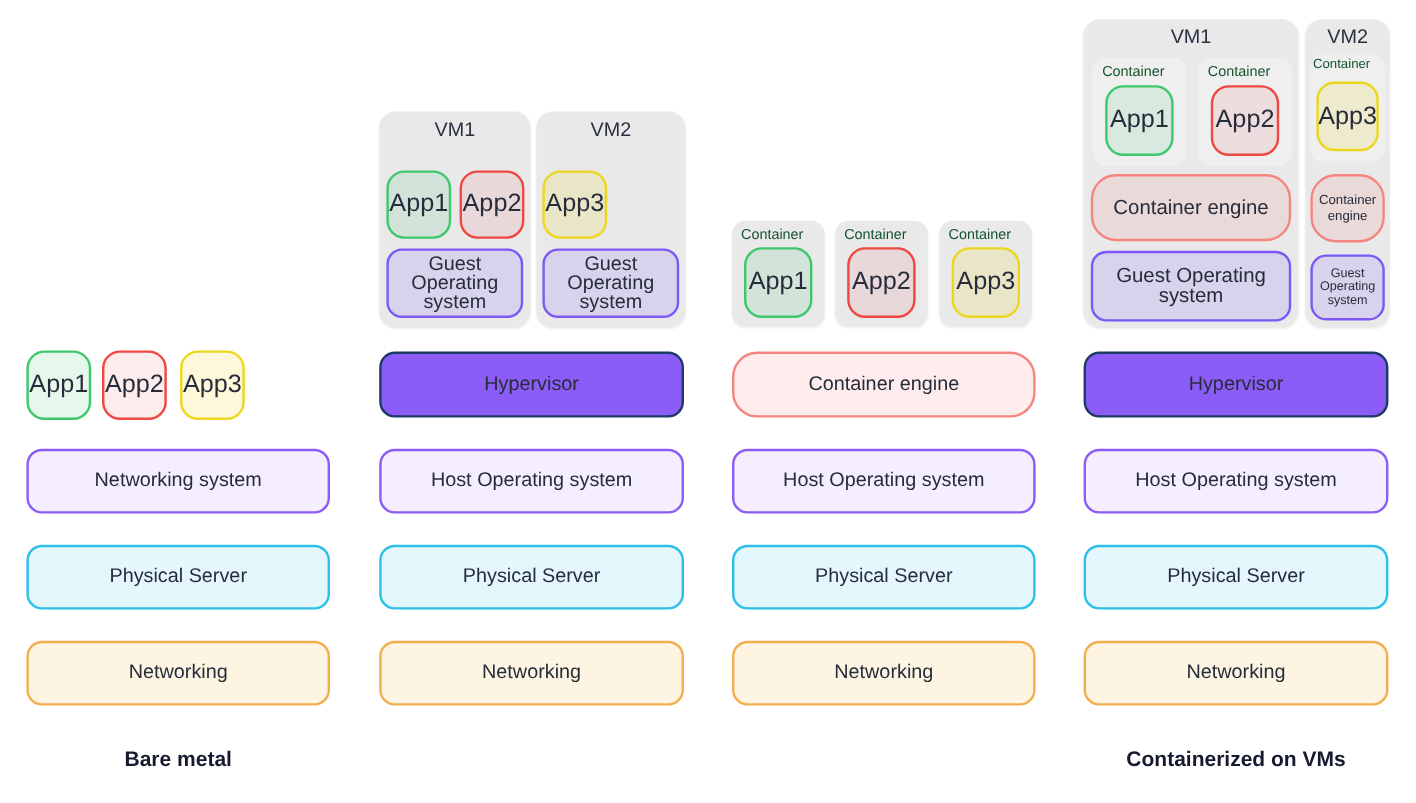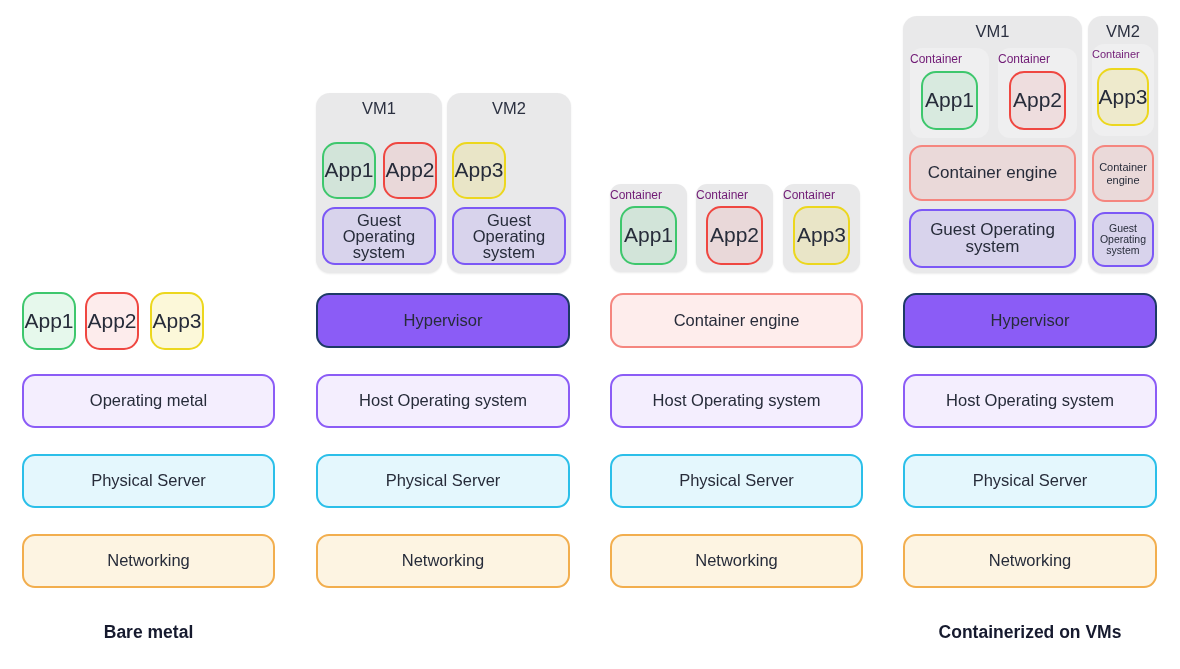--- a/index.html
+++ b/index.html
@@ -13,52 +13,52 @@
   }
   .app{border-radius:15px;font-size:21px;}
   .green {border-color:#3ec76d;background:rgba(62,199,109,0.13);}
   .red   {border-color:#ef4741;background:rgba(239,71,65,0.10);}
   .yellow{border-color:#ecd71e;background:rgba(236,215,30,0.17);}
   .purple{border-color:#8b5cf6;background:#f4eefe;}
   .guest {border-color:#7c58f6;background:rgba(124,88,246,0.15);}
   .cyan  {border-color:#2bbfe9;background:#e4f7fd;}
   .orange{border-color:#f2ae4e;background:#fdf4e2;}
   .navy  {border-color:#1d3a66;background:#8b5cf6;}
-  .salmon{border-color:#f5867f;background:rgba(243,110,100,0.12);}
+  .salmon{border-color:#f5867f;background:rgba(243,110,100,0.12);border-radius:21px;}
   .grayBox{
     position:absolute;box-sizing:border-box;background:#e9e9ea;border-radius:14px;
     box-shadow:0 1px 2px rgba(0,0,0,0.08);
   }
   .innerGray{background:#efeff0;border-radius:12px;box-shadow:none;}
   .vmTitle{
     position:absolute;top:6px;left:0;right:0;text-align:center;
     font-size:16.5px;color:#2b3040;
   }
   .cTitle{
-    position:absolute;top:4px;left:0;right:10px;text-align:left;
-    font-size:12px;color:#701a75;
+    position:absolute;top:4px;left:0;right:10px;text-align:center;
+    font-size:12px;color:#14532d;
   }
   .cTitleSmall{font-size:11px;}
   .tight{line-height:0.98;}
   .colLabel{
     position:absolute;top:622px;text-align:center;font-weight:bold;
     font-size:17.5px;color:#161a2e;
   }
   .small2{font-size:11px;line-height:1.1;}
   .small3{font-size:10.5px;line-height:1.08;}
 </style>
 </head>
 <body>
 
 <div id="canvas">
 
   <div class="box app green" style="left:22px;top:292px;width:54px;height:58px;">App1</div>
   <div class="box app red" style="left:85px;top:292px;width:54px;height:58px;">App2</div>
   <div class="box app yellow" style="left:150px;top:292px;width:54px;height:58px;">App3</div>
-  <div class="box purple" style="left:22px;top:374px;width:253px;height:54px;">Operating metal</div>
+  <div class="box purple" style="left:22px;top:374px;width:253px;height:54px;">Networking system</div>
   <div class="box cyan" style="left:22px;top:454px;width:253px;height:54px;">Physical Server</div>
   <div class="box orange" style="left:22px;top:534px;width:253px;height:54px;">Networking</div>
   <div class="colLabel" style="left:22px;width:253px;">Bare metal</div>
 
   <div class="grayBox" style="left:316px;top:93px;width:126px;height:180px;">
     <div class="vmTitle">VM1</div>
     <div class="box app green" style="left:6px;top:49px;width:54px;height:57px;">App1</div>
     <div class="box app red" style="left:67px;top:49px;width:54px;height:57px;">App2</div>
     <div class="box guest tight" style="left:6px;top:114px;width:114px;height:58px;">Guest Operating system</div>
   </div>

